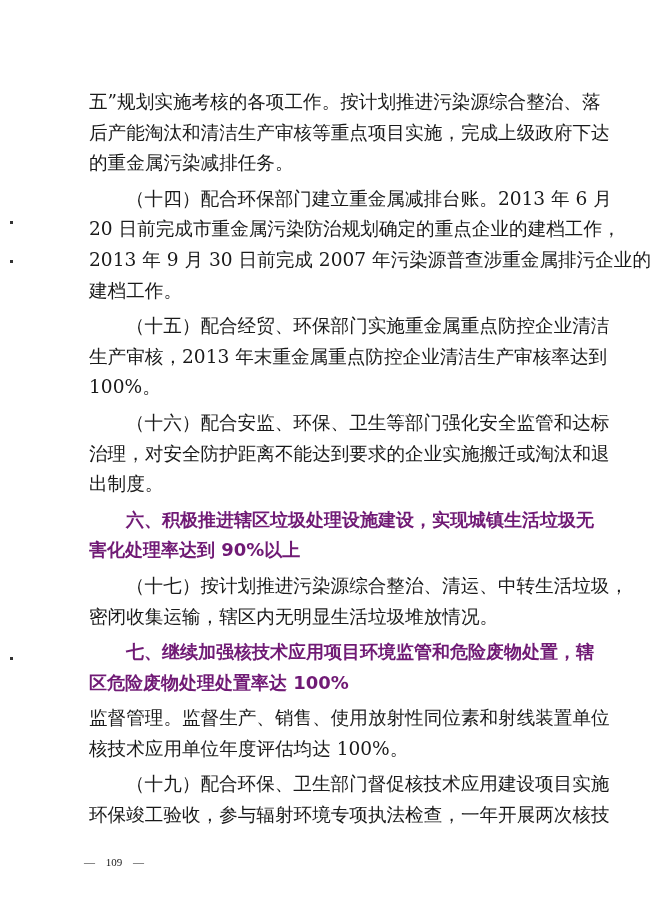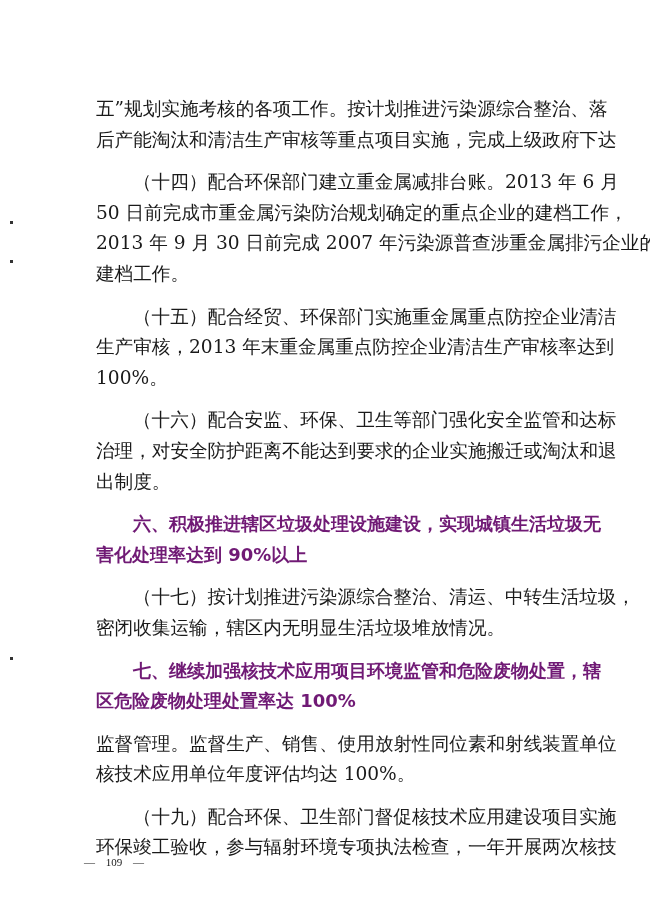--- a/index.html
+++ b/index.html
@@ -35,21 +35,21 @@
     }
     .line.indent {
       padding-left: 37px;
     }
     .heading .line {
       font-family: "DejaVu Sans", "Liberation Sans", sans-serif;
       font-weight: bold;
       font-size: 18px;
       color: #701a75;
     }
-    .para { margin: 12px; }
+    .para { margin: 5px; }
     .page-number {
       position: absolute;
       left: 84px;
       top: 856px;
       font-size: 11px;
       font-family: "Liberation Serif", "DejaVu Serif", serif;
       color: #1a1a1a;
       word-spacing: 8px;
     }
     .margin-mark {
@@ -65,25 +65,26 @@
 
 <div class="margin-mark" style="top:221px;"></div>
 <div class="margin-mark" style="top:260px;"></div>
 <div class="margin-mark" style="top:657px;"></div>
 
 <div class="page">
 
   <div class="para">
     <div class="line">五”规划实施考核的各项工作。按计划推进污染源综合整治、落</div>
     <div class="line">后产能淘汰和清洁生产审核等重点项目实施，完成上级政府下达</div>
+    <div class="line last">的重金属污染减排任务。</div>
   </div>
 
   <div class="para">
     <div class="line indent">（十四）配合环保部门建立重金属减排台账。2013 年 6 月</div>
-    <div class="line">50 日前完成市重金属污染防治规划确定的重点企业的建档工作，</div>
+    <div class="line">20 日前完成市重金属污染防治规划确定的重点企业的建档工作，</div>
     <div class="line">2013 年 9 月 30 日前完成 2007 年污染源普查涉重金属排污企业的</div>
     <div class="line last">建档工作。</div>
   </div>
 
   <div class="para">
     <div class="line indent">（十五）配合经贸、环保部门实施重金属重点防控企业清洁</div>
     <div class="line">生产审核，2013 年末重金属重点防控企业清洁生产审核率达到</div>
     <div class="line last">100%。</div>
   </div>
 

